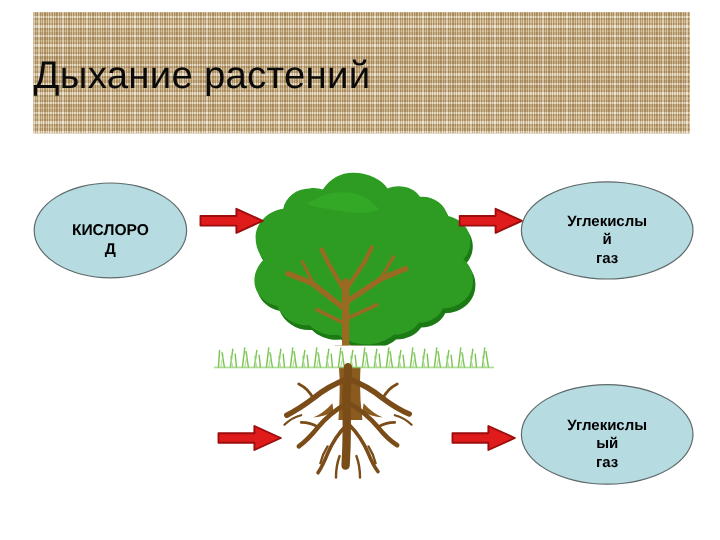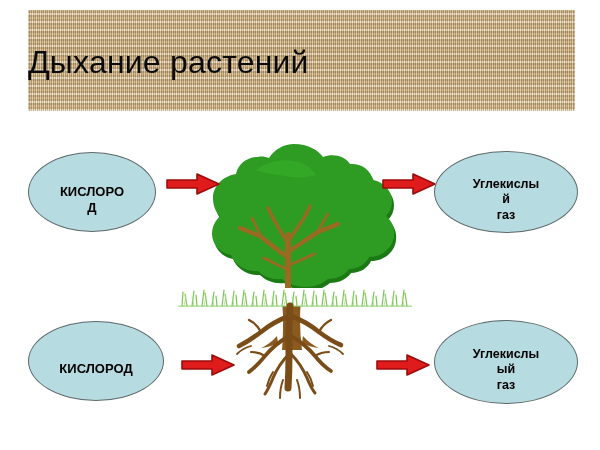--- a/index.html
+++ b/index.html
@@ -165,23 +165,20 @@
     <span class="node-label">КИСЛОРО
 Д</span>
   </div>
 
   <div class="node" id="node-co2-top">
     <span class="node-label">Углекислы
 й
 газ</span>
   </div>
 
-  <div class="node" id="node-o2-bot">
-    <span class="node-label">КИСЛОРОД</span>
-  </div>
 
   <div class="node" id="node-co2-bot">
     <span class="node-label">Углекислы
 ый
 газ</span>
   </div>
 
 </div>
 
 </body></html>

